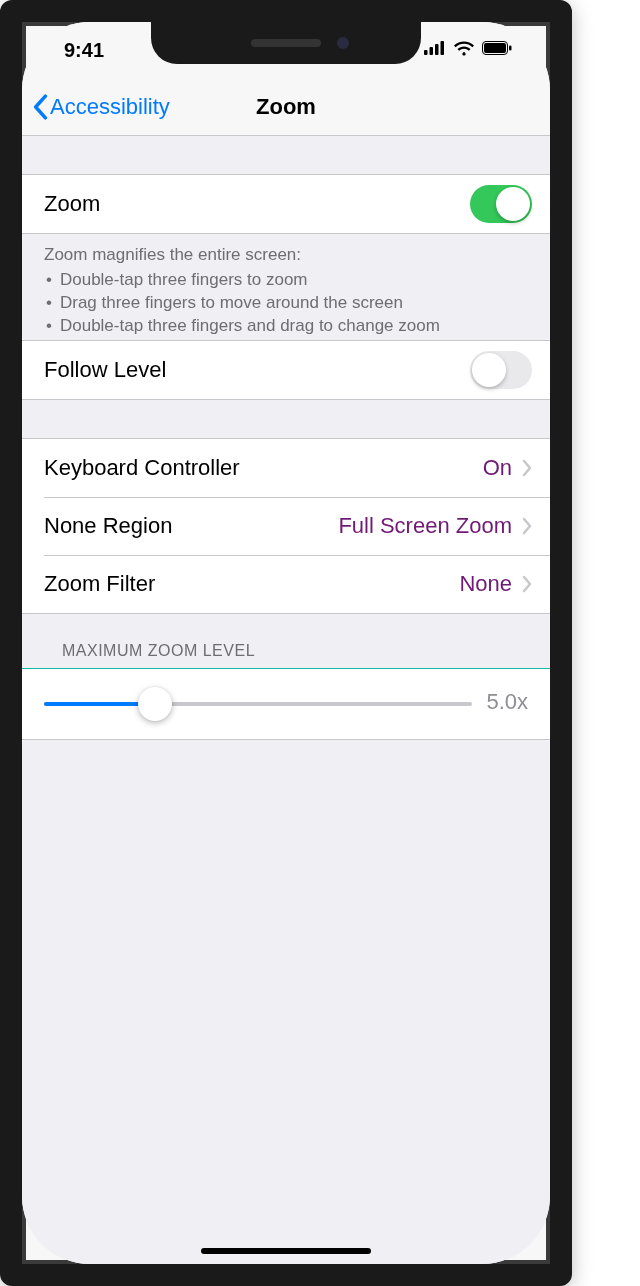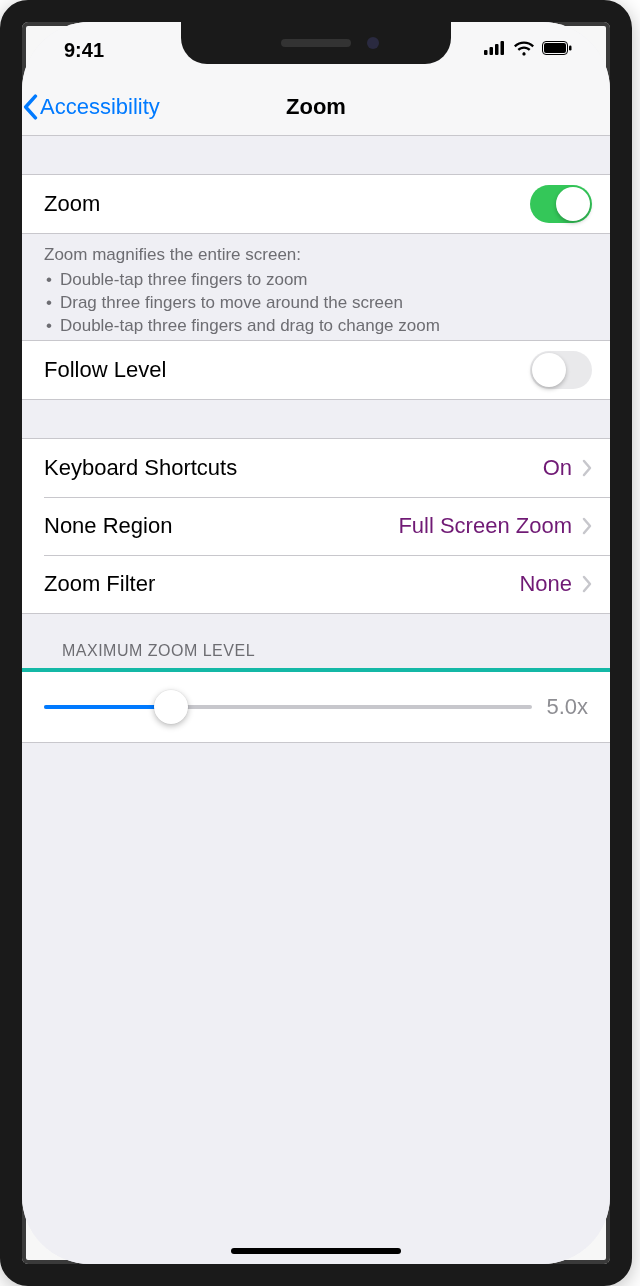--- a/index.html
+++ b/index.html
@@ -7,25 +7,25 @@
     width: 640px;
     height: 1286px;
     background: #fff;
     font-family: -apple-system, "Helvetica Neue", Helvetica, Arial, sans-serif;
     -webkit-font-smoothing: antialiased;
   }
 
   
   .phone-frame {
     position: relative;
-    width: 632px;
+    width: 572px;
     height: 1286px;
     background: #f7f7f7;
     border: 22px solid #1a1a1a;
-    border-radius: 28px;
+    border-radius: 12px;
     box-shadow: inset 0 0 0 4px #3a3a3a, 0 4px 20px rgba(0,0,0,.25);
     overflow: hidden;
   }
   .side-btn {
     position: absolute;
     background: #1a1a1a;
     border-radius: 3px;
   }
   .side-l1 { left: -5px; top: 190px; width: 6px; height: 40px; }
   .side-l2 { left: -5px; top: 260px; width: 6px; height: 80px; }
@@ -100,21 +100,21 @@
     justify-content: center;
     z-index: 40;
   }
   .nav-title {
     font-size: 22px;
     font-weight: 600;
     color: #000;
   }
   .nav-back {
     position: absolute;
-    left: 0;
+    left: 10px;
     display: flex;
     align-items: center;
     color: #007aff;
     font-size: 22px;
     cursor: pointer;
   }
   .nav-back svg { margin-right: 2px; }
 
   
   .content {
@@ -202,25 +202,24 @@
     padding: 28px 22px 8px 40px;
     color: #6d6d72;
     font-size: 16px;
     letter-spacing: 0.5px;
     text-transform: uppercase;
   }
 
   
   .slider-cell {
     background: #fff;
-    border-top: 4px solid #14b8a6;
+    border-top: 1px solid #14b8a6;
     border-bottom: 1px solid #c8c7cc;
     padding: 20px 22px;
     display: flex;
-    align-items: center;
     gap: 0;
   }
   .slider-track {
     flex: 1;
     position: relative;
     height: 30px;
     display: flex;
     align-items: center;
   }
   .slider-rail {
@@ -351,21 +350,21 @@
             <div class="knob"></div>
           </div>
         </div>
       </div>
 
       <div class="group-spacer"></div>
 
       <div class="cell-group">
 
         <div class="cell">
-          <div class="cell-label">Keyboard Shortcuts</div>
+          <div class="cell-label">Keyboard Controller</div>
           <div class="cell-spacer"></div>
           <div class="cell-value">On</div>
           <span class="chevron">
             <svg width="10" height="18" viewBox="0 0 10 18">
                 <polyline points="2,2 8,9 2,16" fill="none" stroke="#c7c7cc" stroke-width="2.5" stroke-linecap="round" stroke-linejoin="round"></polyline>
               </svg>
           </span>
         </div>
 
 

